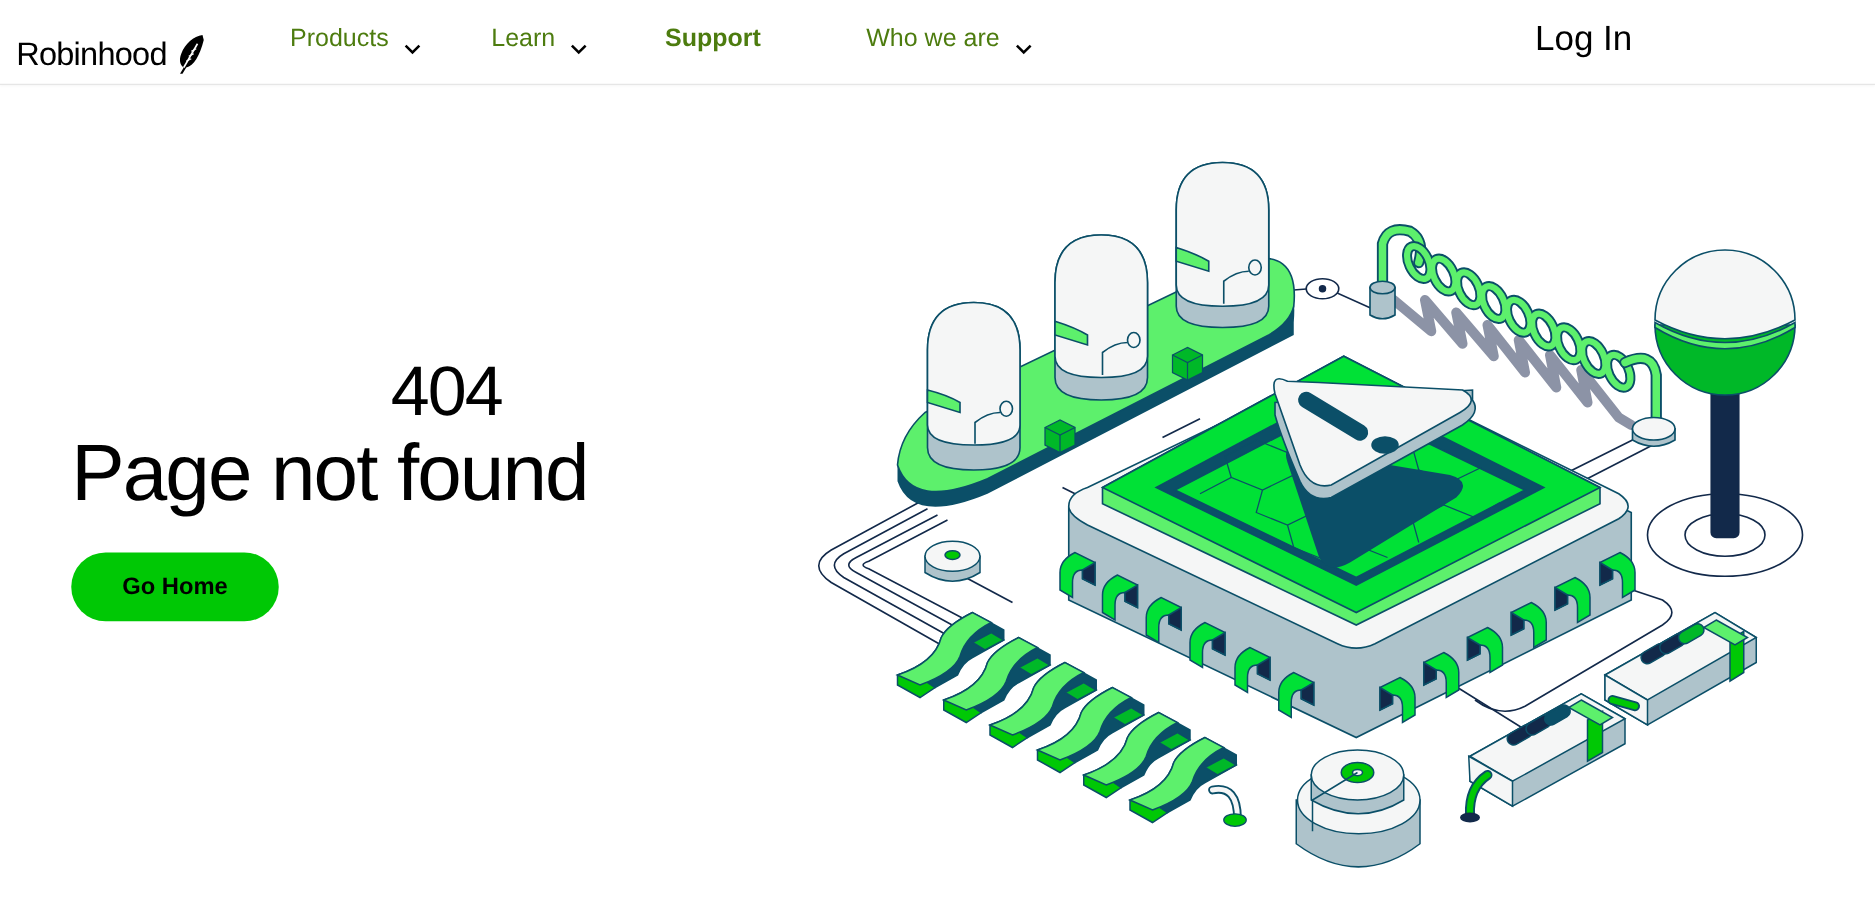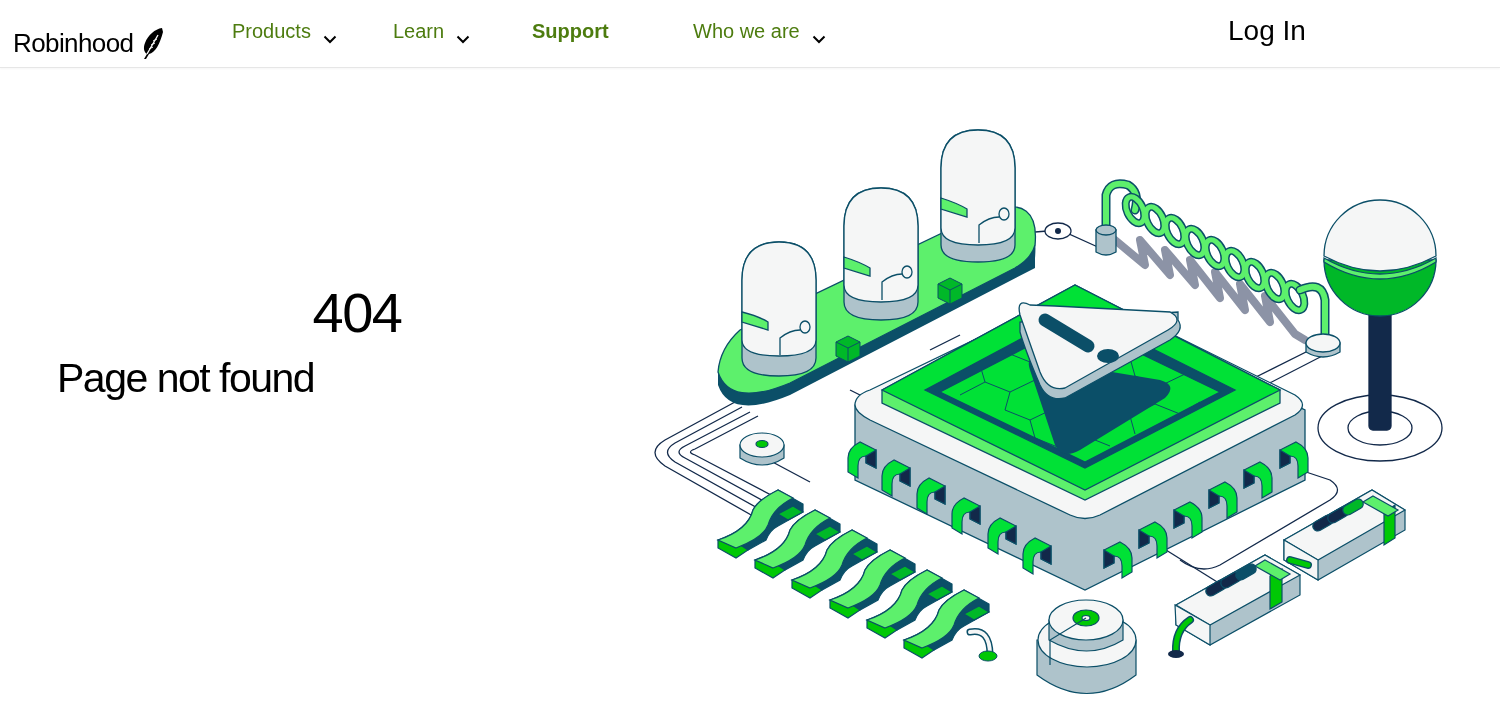--- a/index.html
+++ b/index.html
@@ -7,21 +7,21 @@
   .nav { position: absolute; top: 0; left: 0; width: 1500px; height: 68px; background: #fff; border-bottom: 1px solid #e6e6e6; box-shadow: 0 1px 2px rgba(0,0,0,0.04); }
   .brand { position: absolute; left: 13px; top: 14px; display: flex; align-items: flex-end; cursor: pointer; margin-top: 12px; }
   .brand-text { font-size: 26px; letter-spacing: -0.6px; color: #000; line-height: 34px; }
   .brand-feather { margin-left: 6px; width: 26px; height: 34px; }
   .nav-item { position: absolute; top: 18px; font-size: 20px; line-height: 26px; color: #4d7c0f; display: flex; align-items: flex-end; cursor: pointer; }
   .chev { margin-left: 12px; width: 14px; height: 9px; }
   .login { position: absolute; left: 1228px; top: 18px; font-size: 28px; font-weight: normal; line-height: 26px; cursor: pointer; }
   .signup { position: absolute; left: 1320px; top: 4px; width: 165px; height: 54px; border-radius: 27px; background: #00c805; border: none; font-family: "Liberation Sans", sans-serif; font-size: 20px; font-weight: bold; color: #000; cursor: pointer; }
   .hero { position: absolute; left: 57px; top: 283px; width: 600px; }
   .code { font-size: 56px; line-height: 60px; letter-spacing: -1.5px; color: #000; text-align: center; }
-  .title { font-size: 41px; line-height: 66px; letter-spacing: -1.5px; margin-top: 2px; color: #000; }
+  .title { font-size: 64px; line-height: 66px; letter-spacing: -1.5px; margin-top: 2px; color: #000; }
   .desc { margin-top: 32px; font-size: 20px; line-height: 31px; width: 570px; color: #000; }
   .gohome { margin-top: 31px; width: 166px; height: 55px; border-radius: 28px; background: #00c805; border: none; font-family: "Liberation Sans", sans-serif; font-size: 19px; font-weight: bold; color: #000; cursor: pointer; }
   .illus { position: absolute; left: 630px; top: 110px; width: 870px; height: 618px; }
 </style>
 </head>
 <body>
 
 <div class="nav">
   <div class="brand">
     <span class="brand-text">Robinhood</span>
@@ -53,20 +53,21 @@
         <path d="M1.5 1.5 L7 7 L12.5 1.5" stroke="#000" stroke-width="2" fill="none"></path>
       </svg>
   </div>
 
   <div class="login">Log In</div>
 </div>
 
 <div class="hero">
   <div class="code">404</div>
   <div class="title">Page not found</div>
+  <button class="gohome">Go Home</button>
 </div>
 
 <svg class="illus" viewBox="630 110 870 618">
   <g stroke="#12294a" stroke-width="1.3" fill="none">
 
     <path d="M735 402 L665 440 Q645 452 665 466 L760 520"></path>
     <path d="M742 407 L675 443 Q660 452 675 462 L770 515"></path>
     <path d="M750 412 L685 446 Q673 452 685 458 L780 510"></path>
     <path d="M758 416 L695 449 Q686 452 695 455 L790 505"></path>
 

